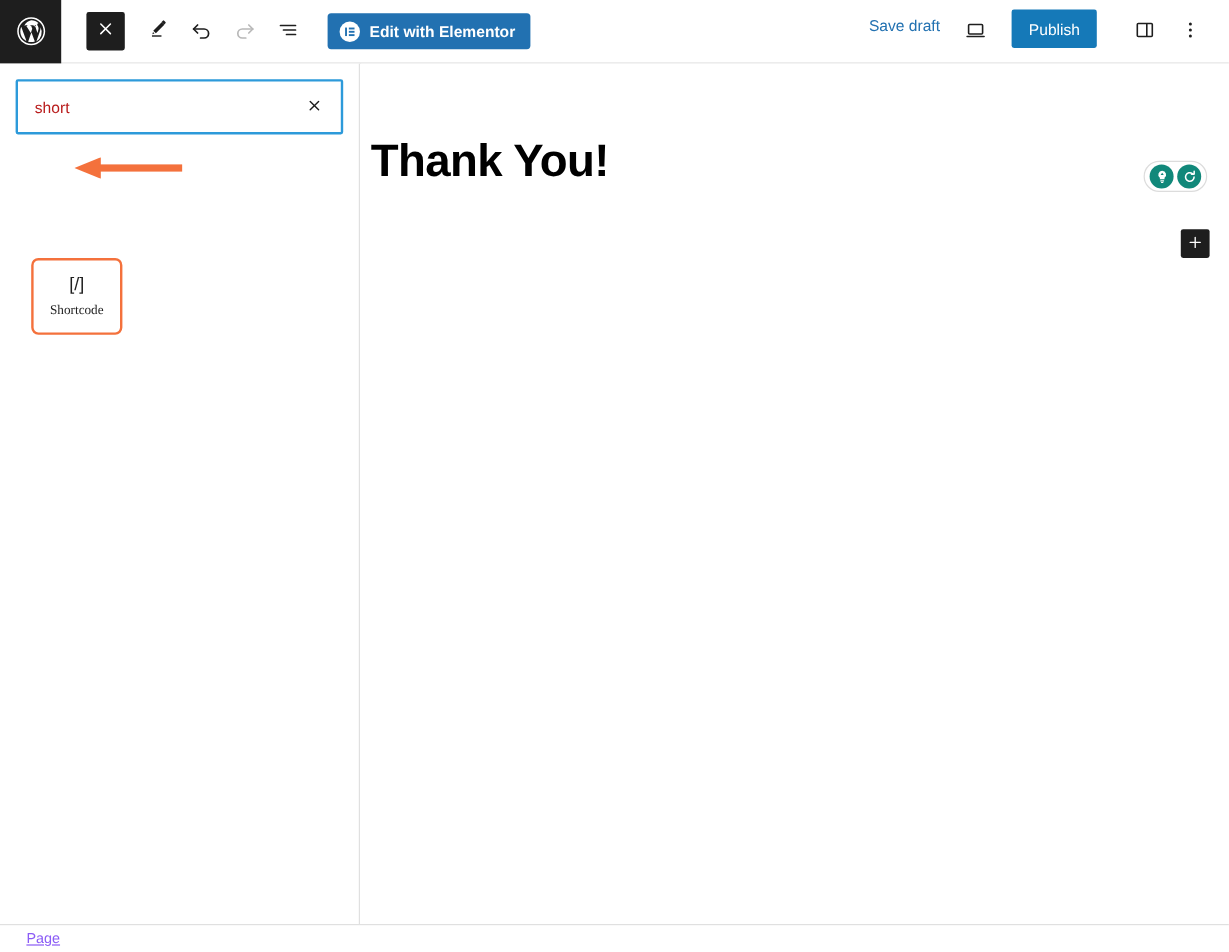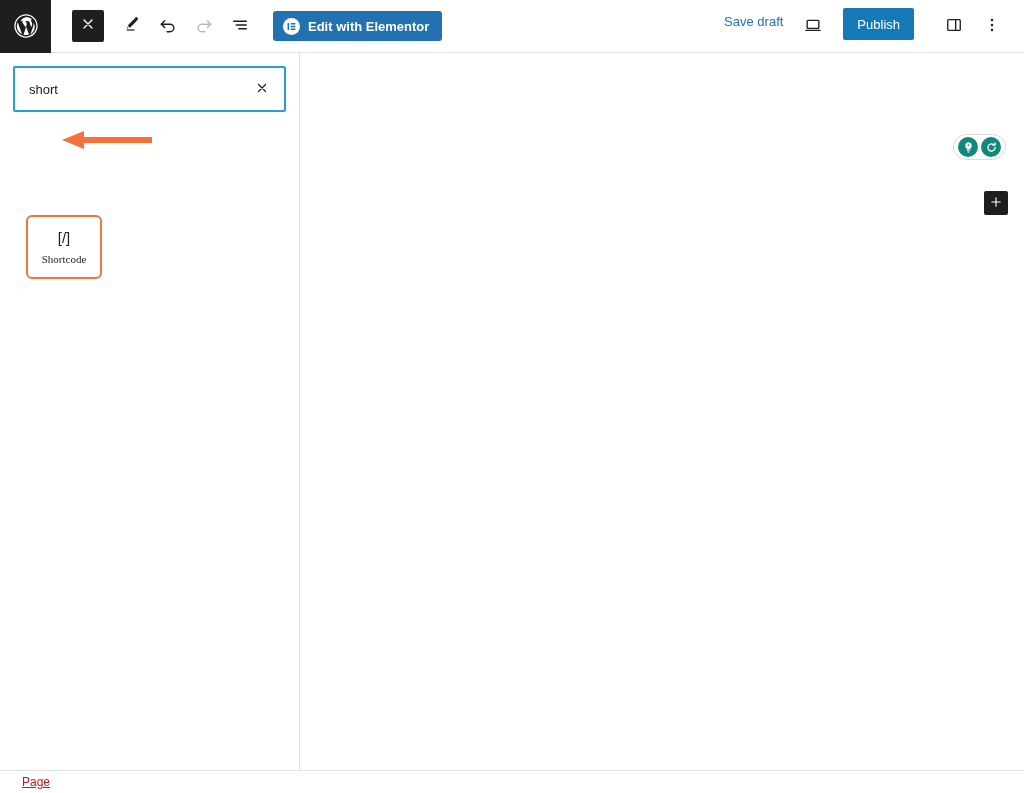--- a/index.html
+++ b/index.html
@@ -136,21 +136,21 @@
     background: #fff;
     display: flex;
     align-items: center;
     padding: 0 8px 0 12px;
   }
   .search-input {
     border: none;
     outline: none;
     flex: 1 1 auto;
     font-size: 13px;
-    color: #0f172a;
+    color: #b91c1c;
     background: transparent;
     font-family: "Liberation Sans", sans-serif;
     caret-color: #1e1e1e;
   }
   .search-clear {
     width: 28px; height: 28px;
     display: flex;
     align-items: center;
     justify-content: center;
     background: transparent;
@@ -261,21 +261,21 @@
     position: absolute;
     left: 0; bottom: 0;
     width: 1024px; height: 23px;
     background: #ffffff;
     border-top: 1px solid #e0e0e0;
     display: flex;
     align-items: center;
   }
   .breadcrumb {
     font-size: 12px;
-    color: #b91c1c;
+    color: #8b5cf6;
     padding-left: 22px;
     cursor: pointer;
     font-family: "Liberation Sans", sans-serif;
     text-decoration: underline;
   }
 </style>
 </head>
 <body>
 
 <div class="toolbar">
@@ -407,20 +407,21 @@
   </div>
 
   <div class="block-card">
     <span class="block-card-icon">[/]</span>
     <span class="block-card-label">Shortcode</span>
   </div>
 </div>
 
 <div class="canvas">
 
+  <h1 class="post-title">Thank You!</h1>
 
 
   <div class="green-pill">
     <span class="green-icon">
       <svg width="13" height="13" viewBox="0 0 20 20" fill="#ffffff">
         <path d="M10 2a5 5 0 0 0-3 9v2h6v-2a5 5 0 0 0-3-9z"></path>
         <rect x="7.5" y="14.2" width="5" height="1.5" rx="0.7"></rect>
         <rect x="8.4" y="16.4" width="3.2" height="1.4" rx="0.7"></rect>
         <path d="M10 4.6 L12 7.4 H8 z" fill="#11887a"></path>
       </svg>

